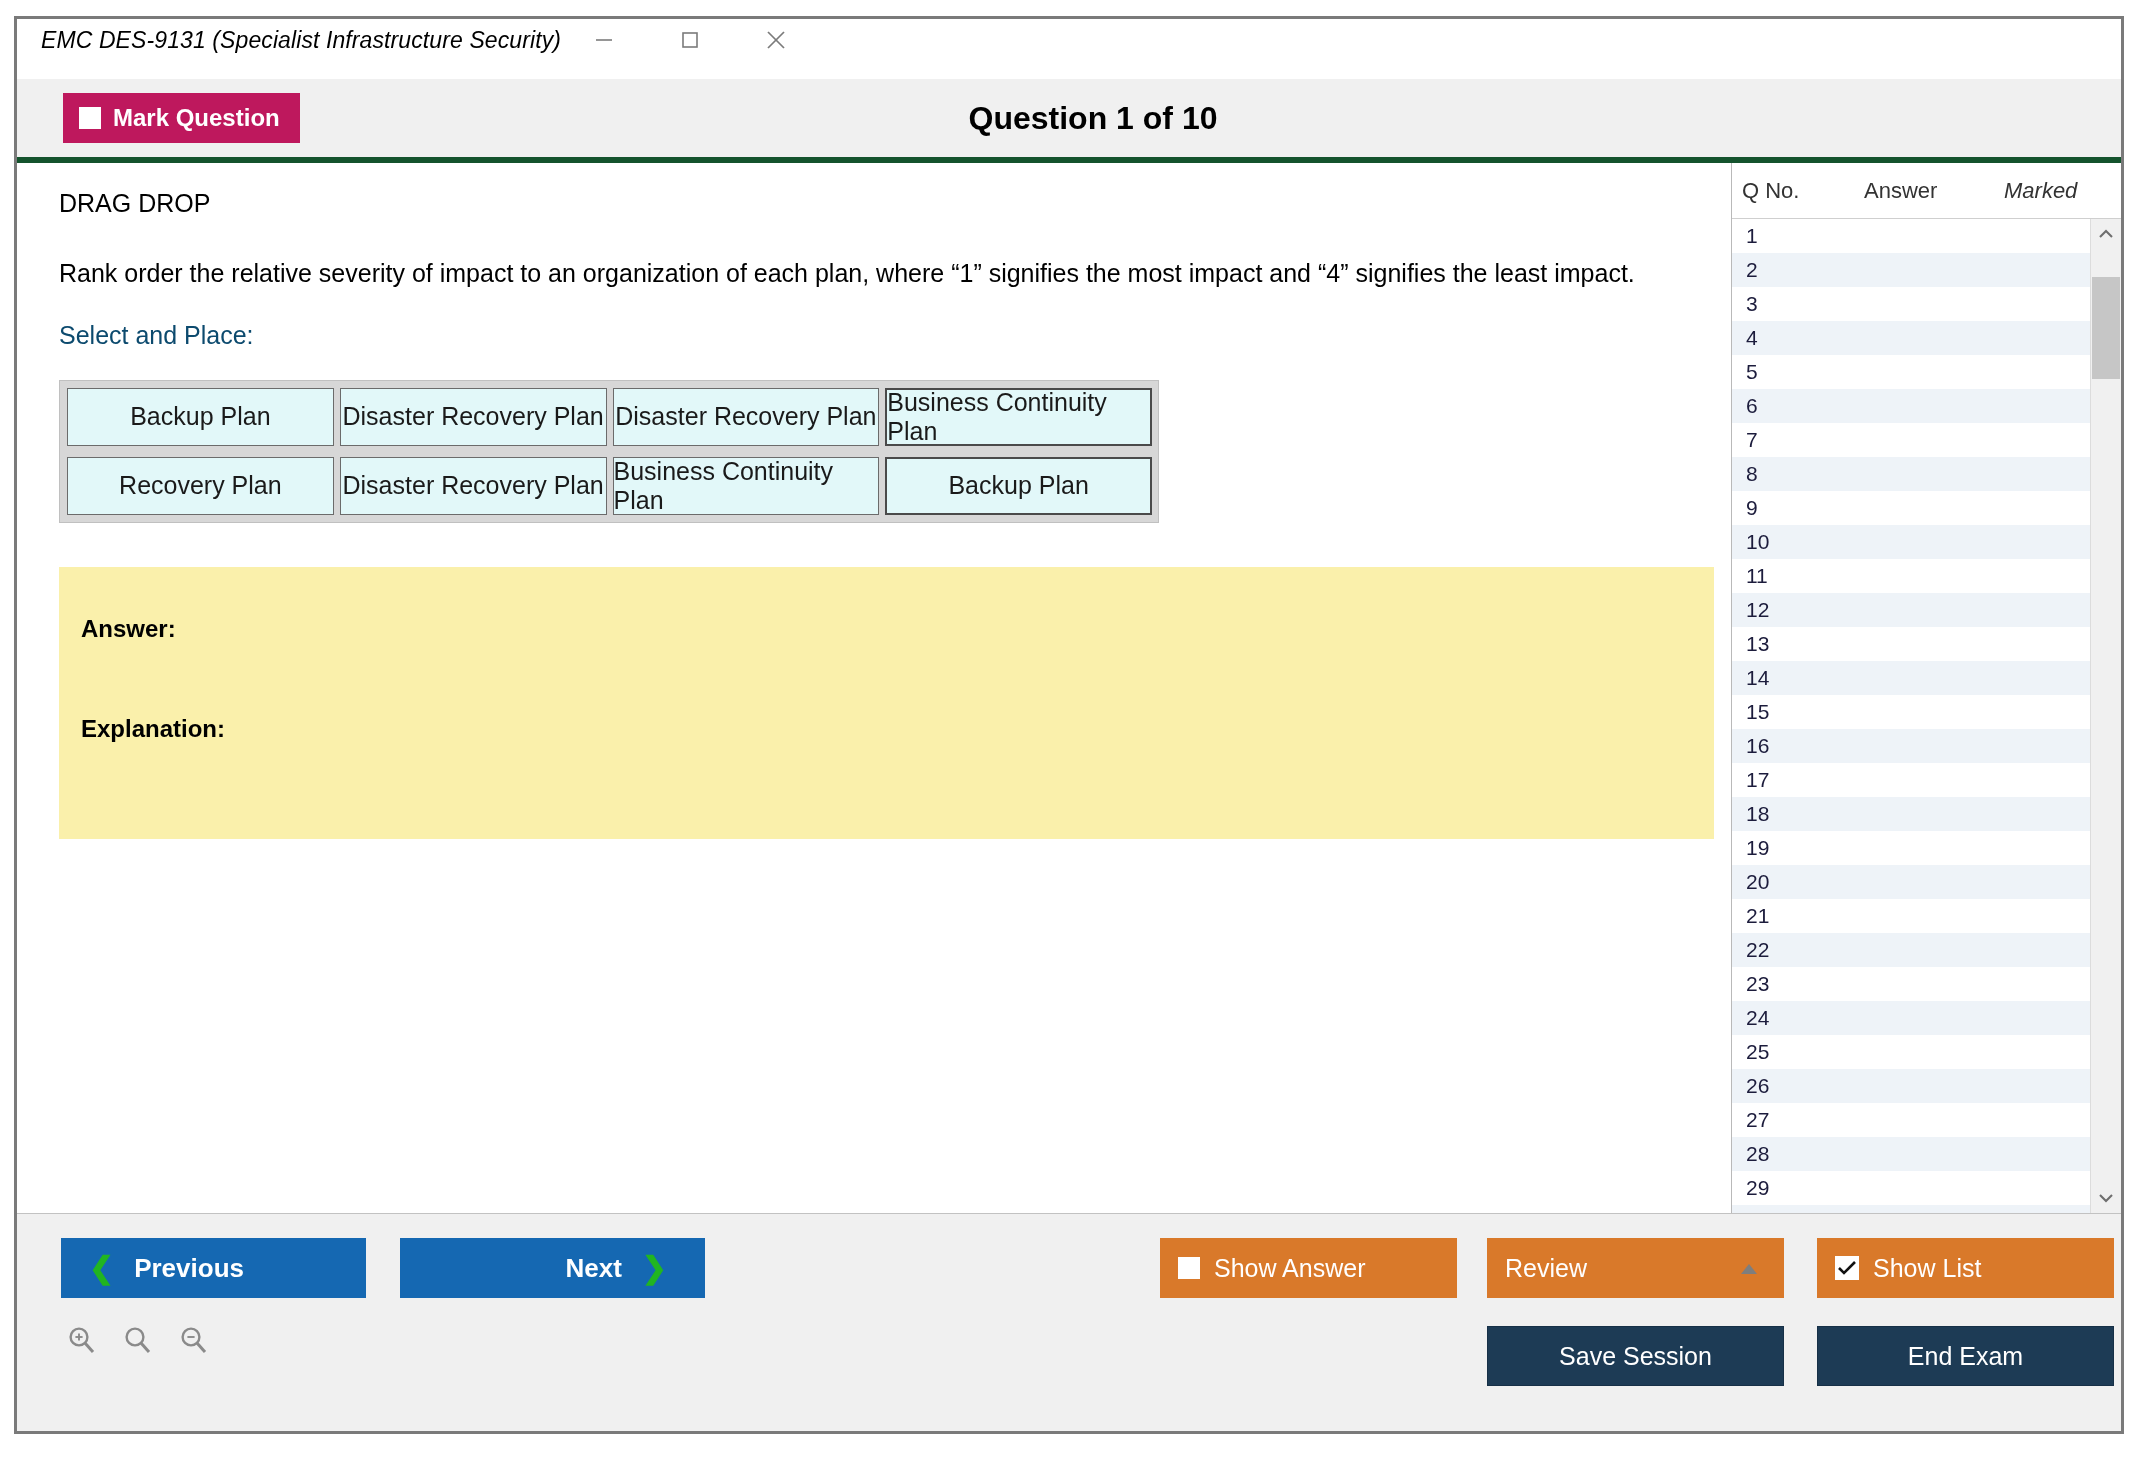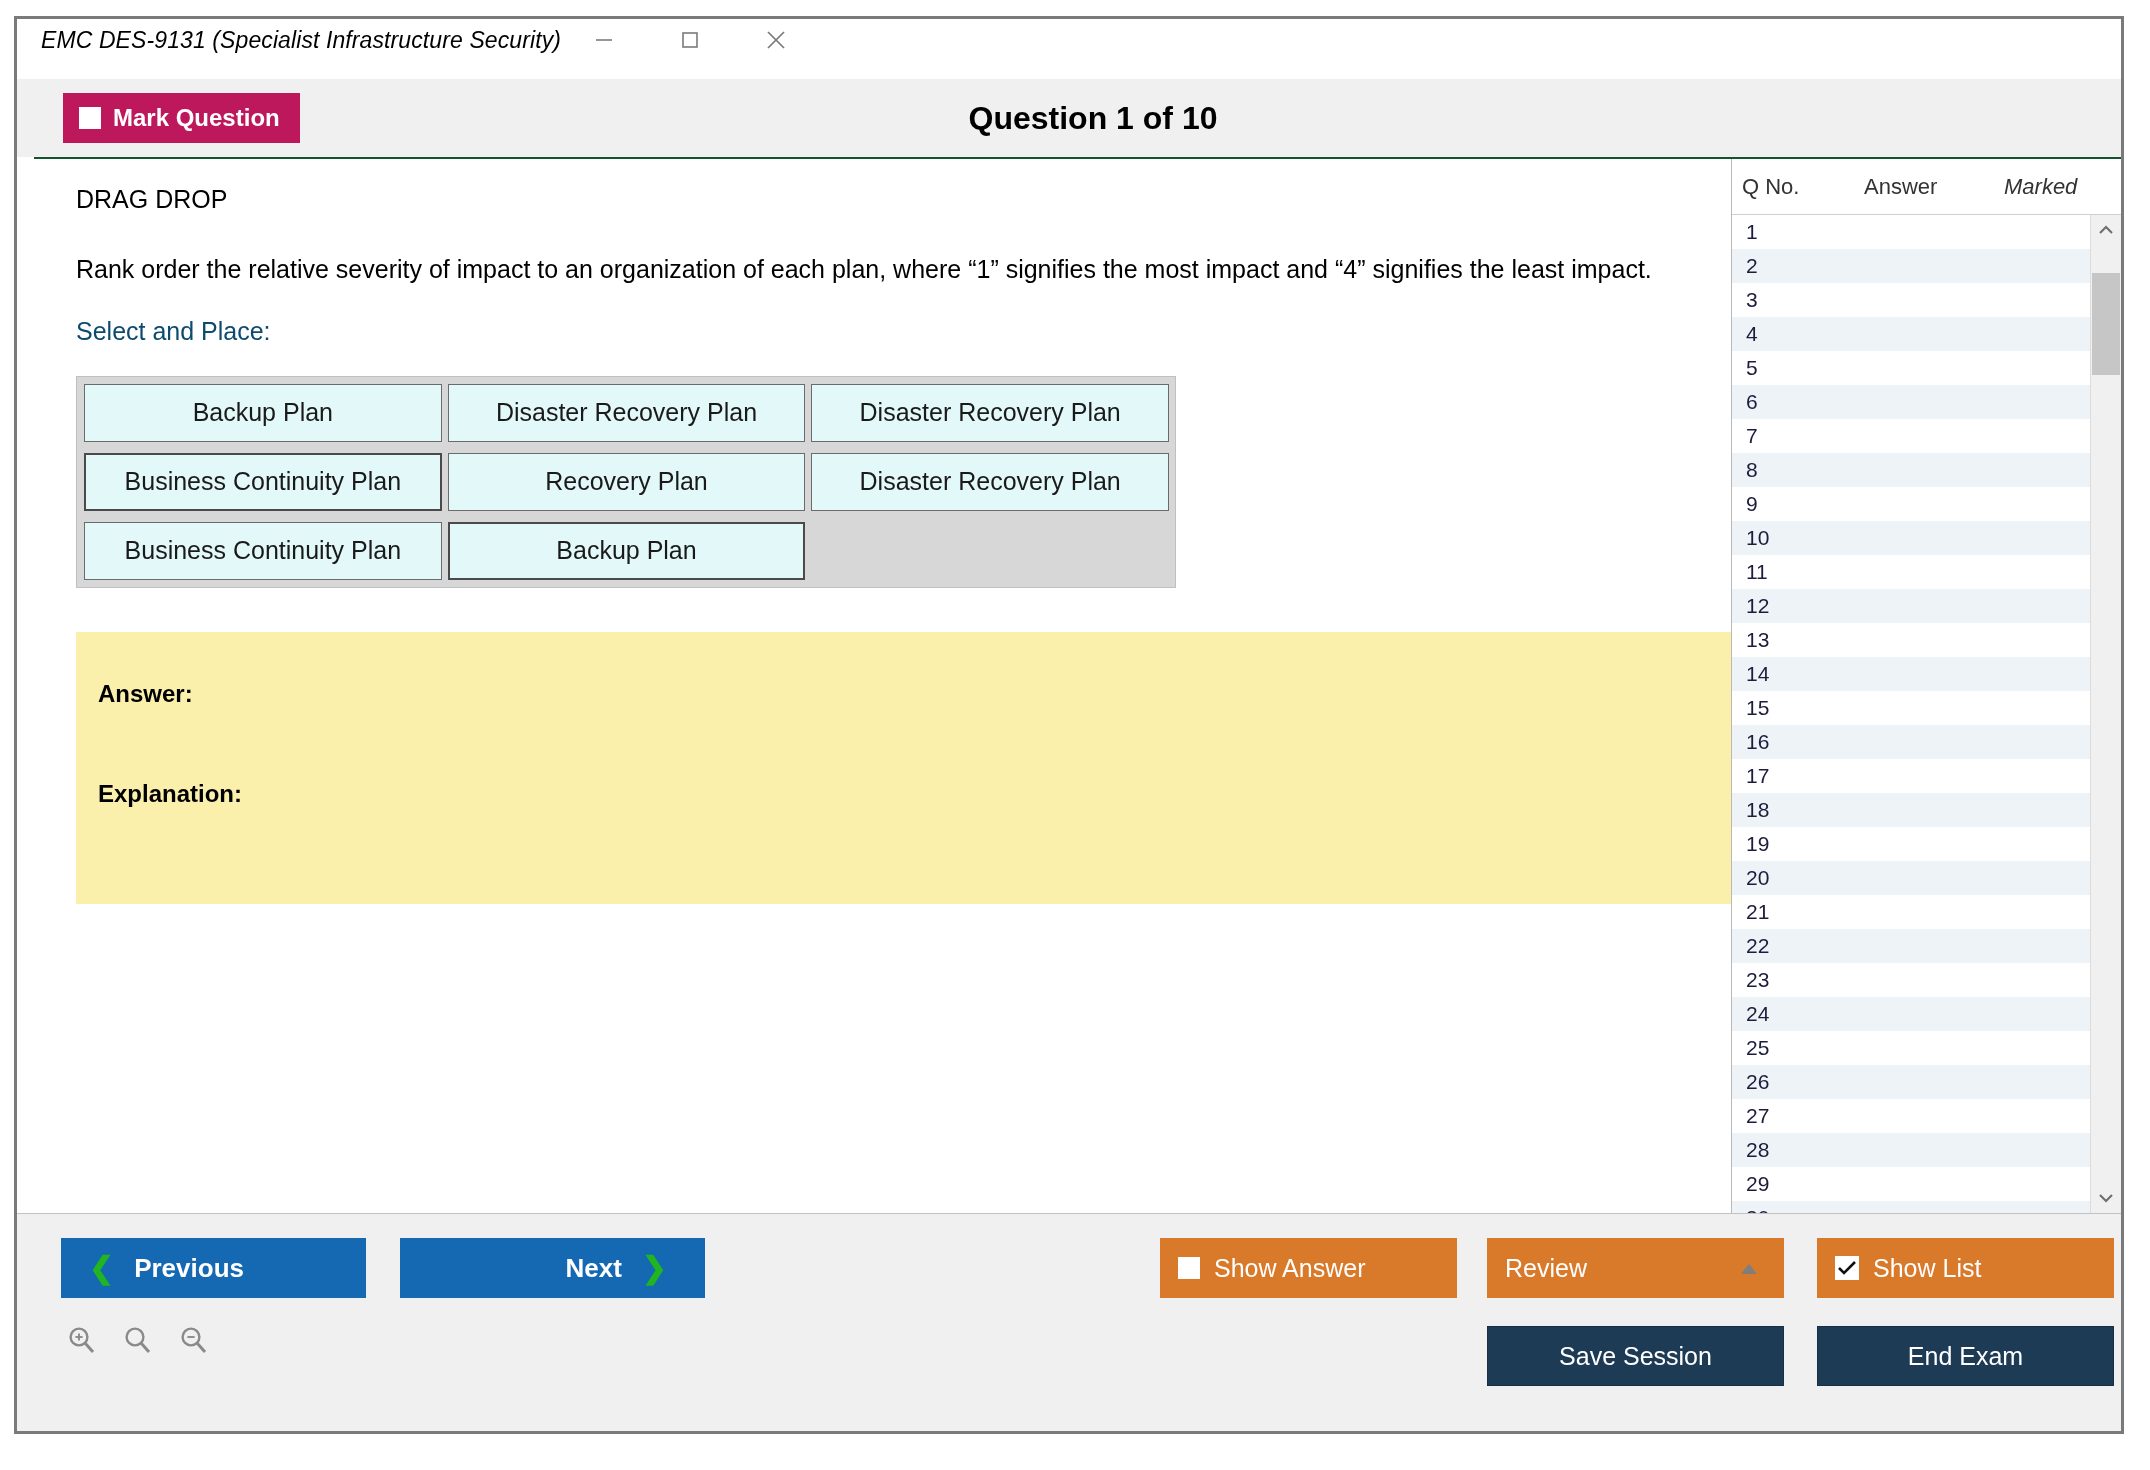--- a/index.html
+++ b/index.html
@@ -95,22 +95,21 @@
     color: #000000;
     pointer-events: none;
     margin-left: 48px;
   }
 
   
   .body-area {
     flex: 1;
     display: flex;
     min-height: 0;
-    border-top: 2px solid #14532d;
-    margin-left: 17px;
+    border-top: 6px solid #14532d;
   }
 
   .content-pane {
     flex: 1;
     background: #ffffff;
     position: relative;
     padding: 26px 26px 0 42px;
     box-sizing: border-box;
     overflow: hidden;
   }
@@ -134,21 +133,21 @@
   }
 
   
   .dd-panel {
     background: #d7d7d7;
     border: 1px solid #c0c0c0;
     width: 1100px;
     padding: 7px 6px 7px 7px;
     box-sizing: border-box;
     display: grid;
-    grid-template-columns: 1fr 1fr 1fr;
+    grid-template-columns: 1fr 1fr 1fr 1fr;
     gap: 11px 6px;
   }
   .dd-tile {
     background: #e2f8f9;
     border: 2px solid #4a4a4a;
     height: 58px;
     display: flex;
     align-items: center;
     justify-content: center;
     font-size: 25px;

